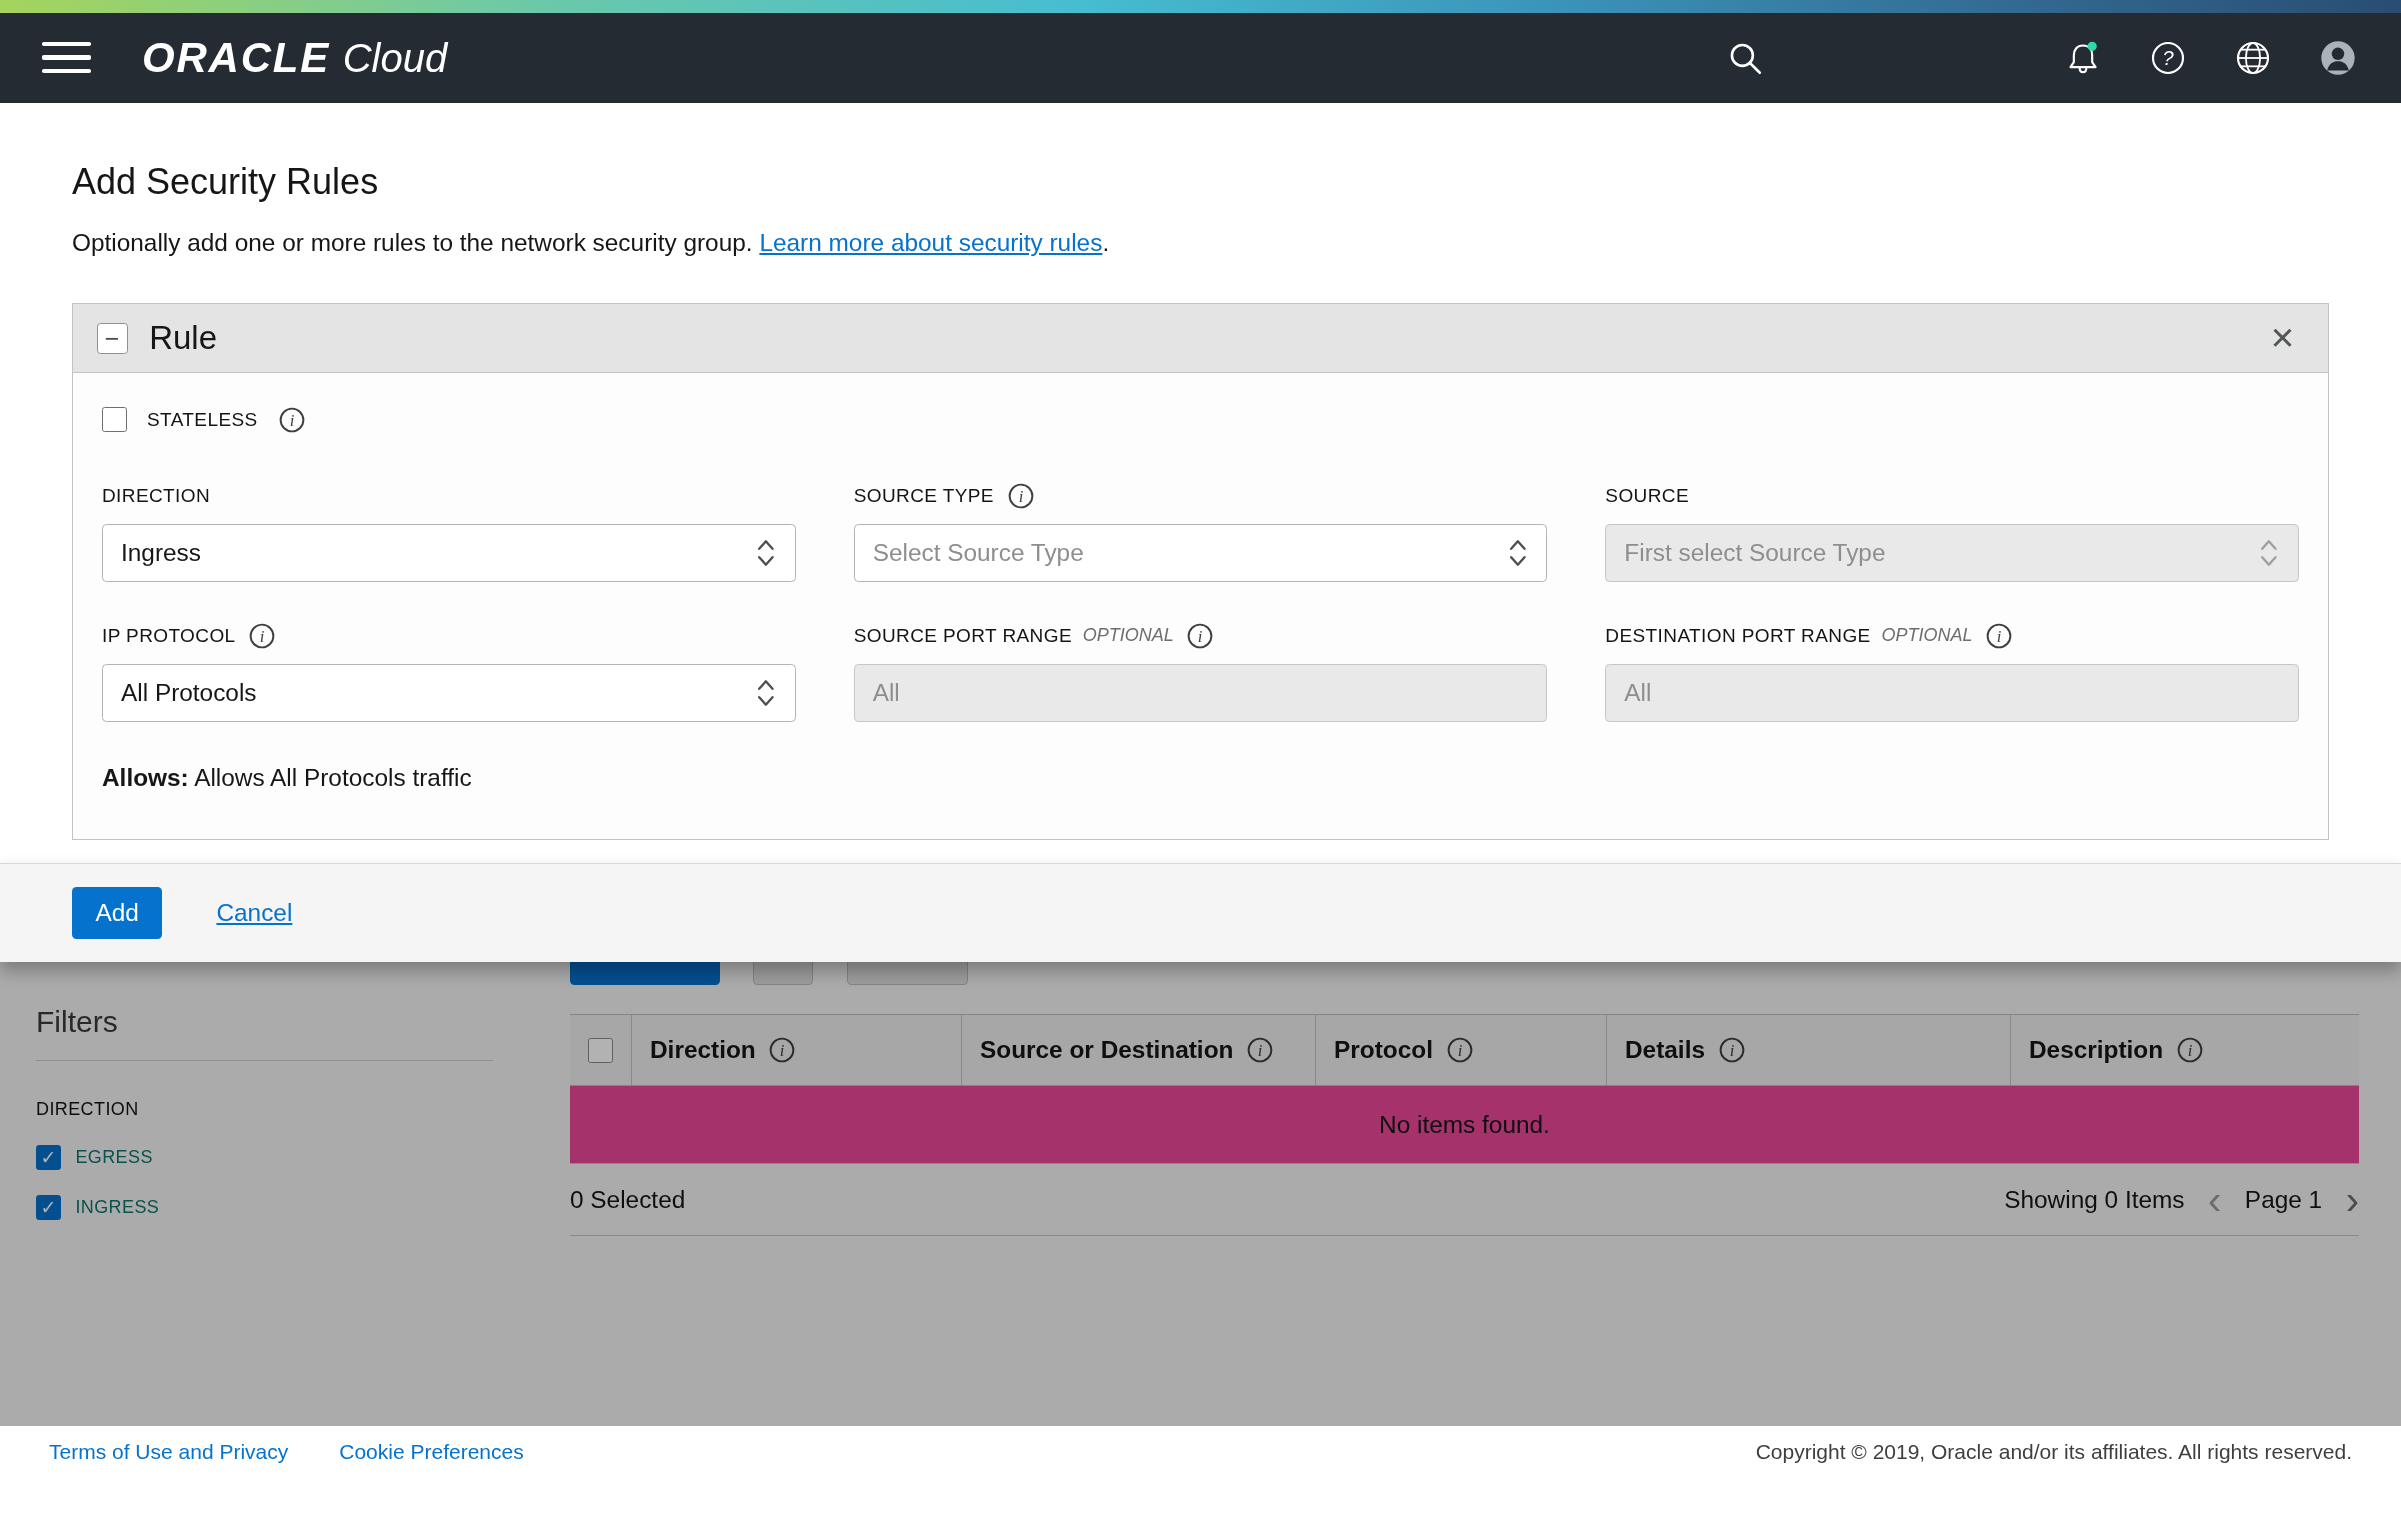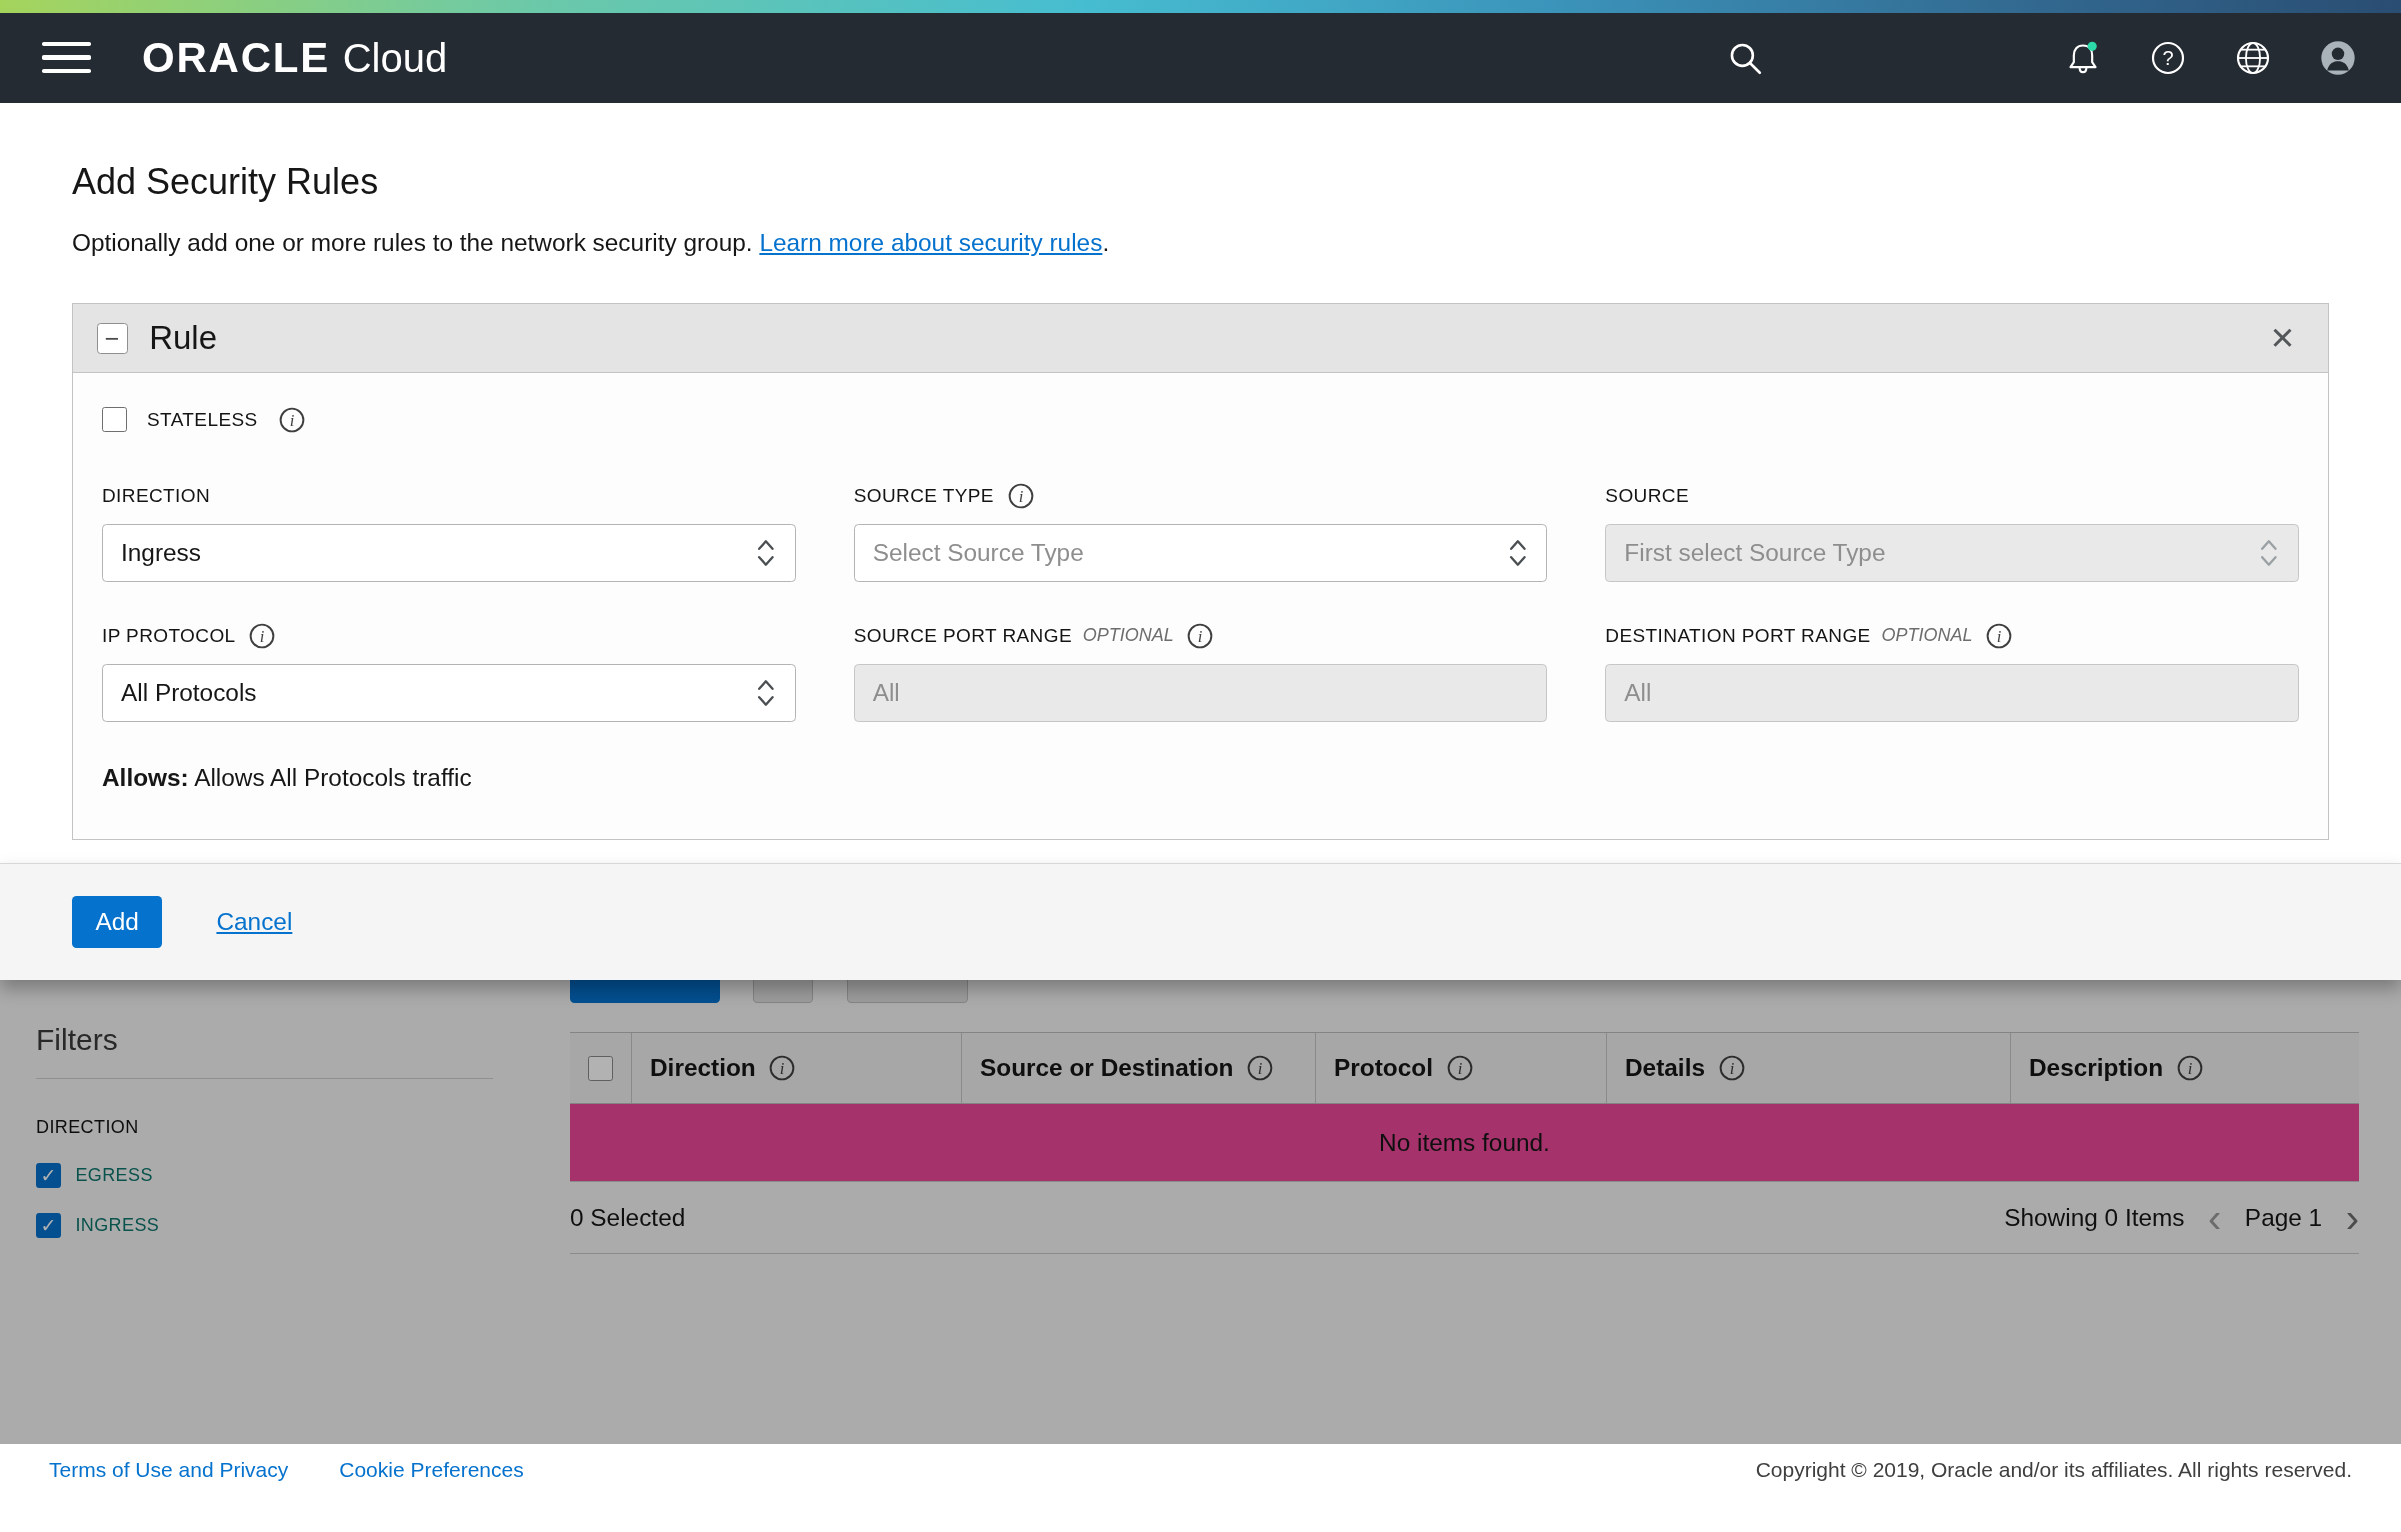--- a/index.html
+++ b/index.html
@@ -4,21 +4,21 @@
 <style>
   * { margin:0; padding:0; box-sizing:border-box; }
   body { font-family:"Liberation Sans","DejaVu Sans",sans-serif; background:#fff; }
   .screen { width:2401px; height:1533px; display:flex; flex-direction:column; overflow:hidden; background:#fff; }
 
   
   .brand-strip { height:12.6px;
     background:linear-gradient(90deg,#a5d45c 0%,#6cc9a8 22%,#46bdd0 45%,#3b93ba 65%,#32688f 85%,#2a4d72 100%); }
 
   
-  .topbar { height:90px; background:var(--topbar-bg,#252b33); display:flex; align-items:center; padding:16px 42px; color:#fff; flex:0 0 auto; }
+  .topbar { height:90px; background:var(--topbar-bg,#252b33); display:flex; align-items:center; padding:16px 42px; color:#fff; flex:0 0 auto;font-style:italic; }
   .hamburger { width:49px; display:flex; flex-direction:column; gap:9px; margin-right:51px; cursor:pointer; }
   .hamburger i { display:block; height:4.5px; background:#fff; border-radius:1.8px; }
   .logo { display:flex; align-items:baseline; }
   .logo-bold { font-size:42px; font-weight:700; letter-spacing:1.8px; }
   .logo-light { font-size:40px; font-weight:300; margin-left:12.6px; }
   .topbar-right { margin-left:auto; display:flex; align-items:center; gap:43px; }
   .tb-icon { width:42px; height:42px; display:flex; align-items:center; justify-content:center; cursor:pointer; }
   .tb-icon.search { margin-right:253px; }
   .tb-icon svg { width:40px; height:40px; }
 
@@ -58,21 +58,21 @@
   .select .chev svg { width:21.7px; height:34px; }
   .select.placeholder .select-value { color:#8e8e8e; }
   .select.disabled, .text-input.disabled { background:#e9e9e9; border-color:#c6c6c6; cursor:default; }
   .select.disabled .select-value, .text-input.disabled .input-value { color:#8e8e8e; }
   .select.disabled .chev { color:#9aa0a3; }
 
   .allows-line { margin-top:42px; font-size:24.4px; color:#161616; }
   .allows-line b { font-weight:700; }
 
   
-  .modal-footer { height:117px; background:#f5f5f5; border-top:0.9px solid #d8d8d8; display:flex; align-items:center; padding:0 72px; gap:54px; flex:0 0 auto; position:relative; z-index:10; box-shadow:0 9px 16.3px rgba(0,0,0,.28); }
+  .modal-footer { height:99px; background:#f5f5f5; border-top:0.9px solid #d8d8d8; display:flex; align-items:center; padding:0 72px; gap:54px; flex:0 0 auto; position:relative; z-index:10; box-shadow:0 9px 16.3px rgba(0,0,0,.28); }
   .add-btn { min-width:88px; height:52px; background:var(--accent,#0572ce); color:#fff; border:none; border-radius:4.5px; font-size:24.4px; padding:0 23.5px; cursor:pointer; font-family:inherit; }
   .cancel-link { font-size:24.4px; color:var(--accent,#0572ce); text-decoration:underline; cursor:pointer; }
 
   
   .dimmed { height:464px; position:relative; background:#f5f5f5; flex:0 0 auto; z-index:1; }
   .dim-overlay { position:absolute; inset:0; background:rgba(0,0,0,.30); z-index:5; }
   .bg-layout { position:absolute; inset:0; display:flex; }
 
   .filters-panel { width:570px; padding:43px 0 0 36px; flex:0 0 auto; }
   .filters-title { font-size:30px; color:#3c3c3c; font-weight:400; }

